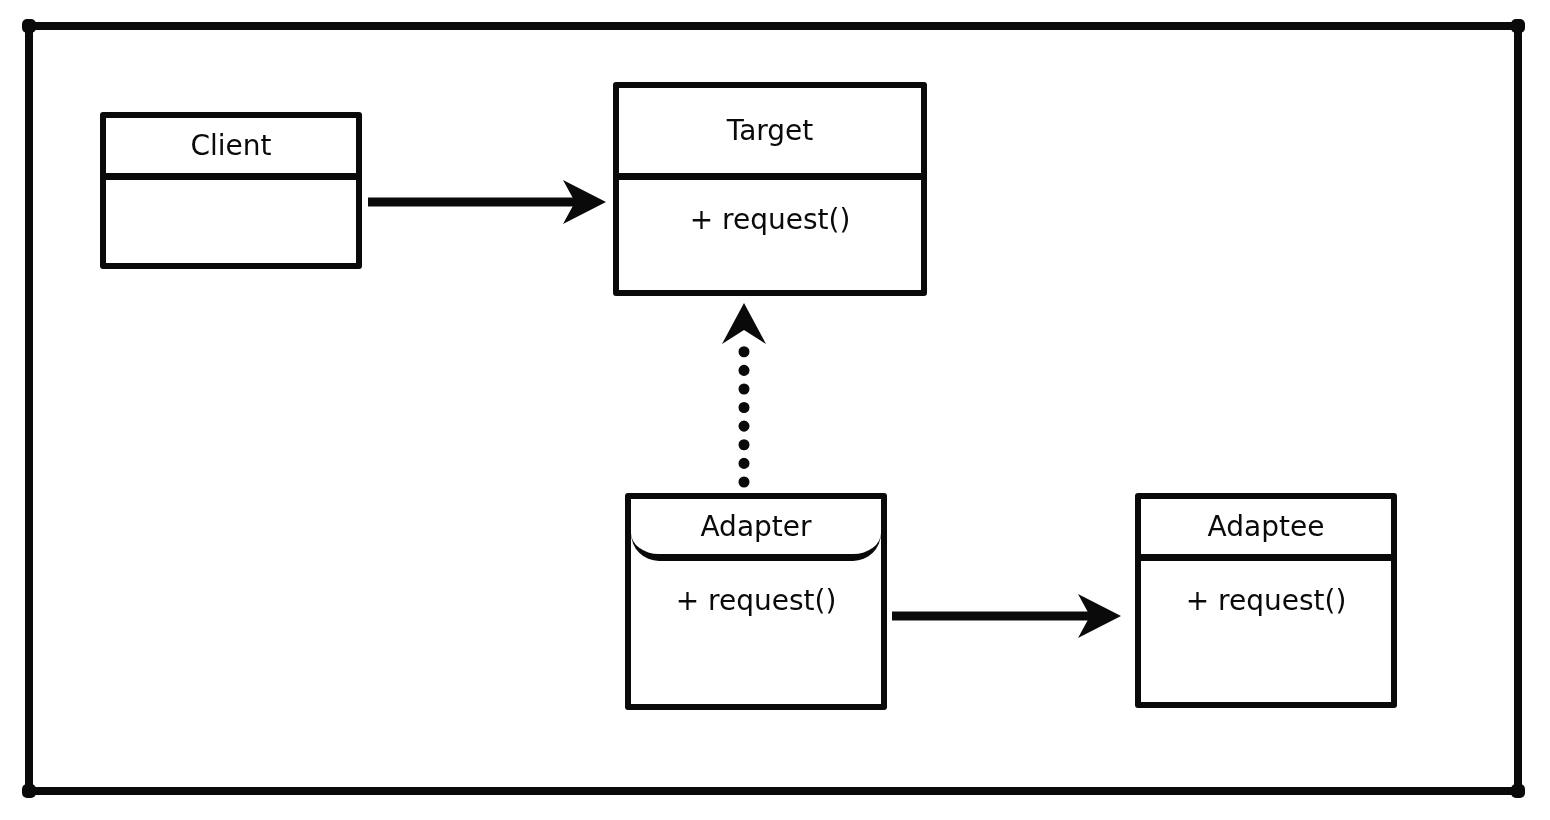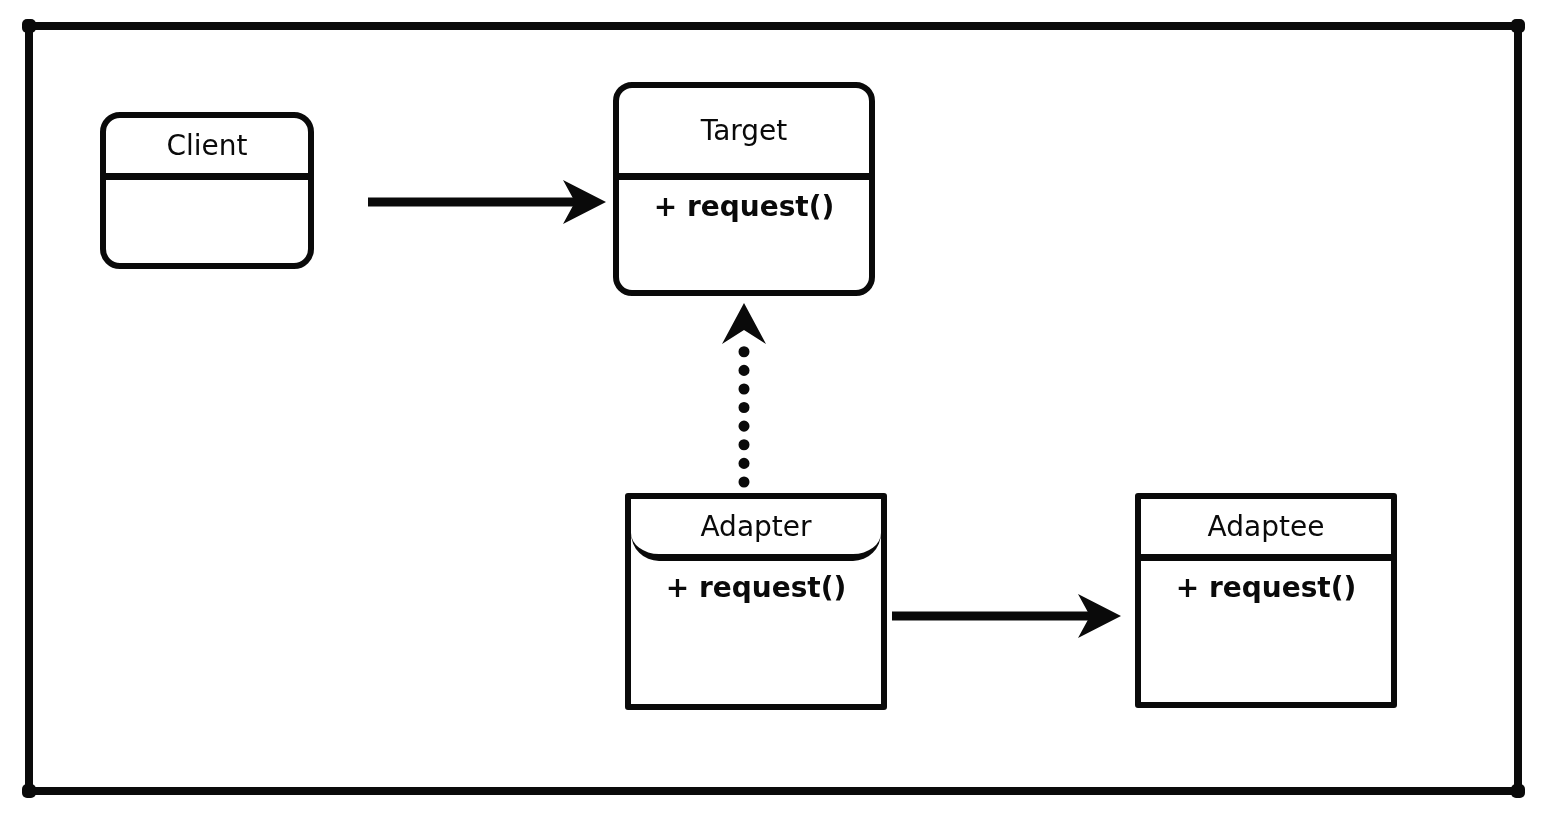--- a/index.html
+++ b/index.html
@@ -55,28 +55,27 @@
     align-items: center;
     justify-content: center;
     font-size: 28px;
     line-height: 40px;
     text-align: center;
   }
   .uml-body {
     box-sizing: border-box;
     text-align: center;
     font-size: 28px;
-    padding-top: 10px;
-    font-weight: bold;
+    padding-top: 23px;
   }
 
-  #class-client  { left: 100px;  top: 112px; width: 214px; height: 157px; border-radius: 20px; }
+  #class-client  { left: 100px;  top: 112px; width: 262px; height: 157px; }
   #class-client  .uml-title { height: 62px; }
 
-  #class-target  { left: 613px;  top: 82px;  width: 262px; height: 214px; border-radius: 19px; }
+  #class-target  { left: 613px;  top: 82px;  width: 314px; height: 214px; }
   #class-target  .uml-title { height: 92px; }
 
   #class-adapter { left: 625px;  top: 493px; width: 262px; height: 217px; }
   #class-adapter .uml-title { height: 62px; border-radius: 28px; }
 
   #class-adaptee { left: 1135px; top: 493px; width: 262px; height: 215px; }
   #class-adaptee .uml-title { height: 62px; align-items: center; }
 
   
   .arrows {

